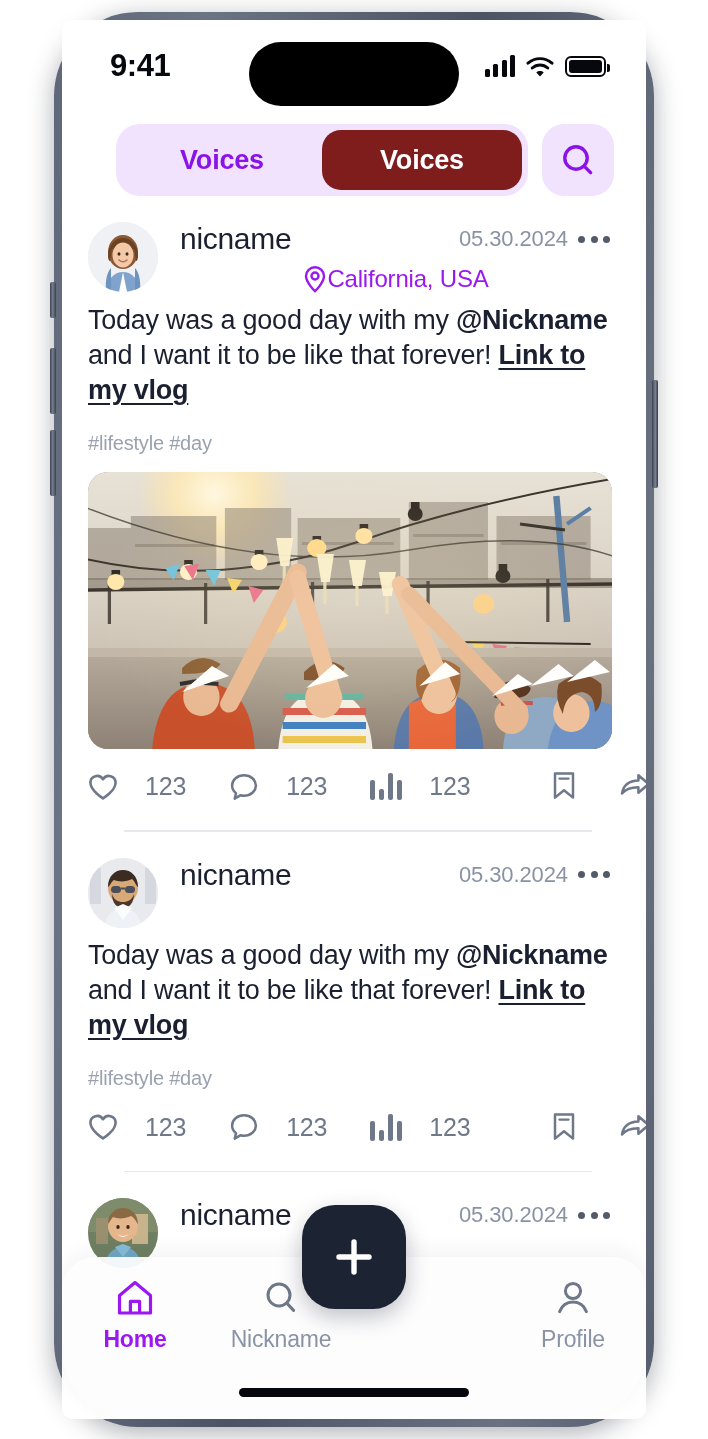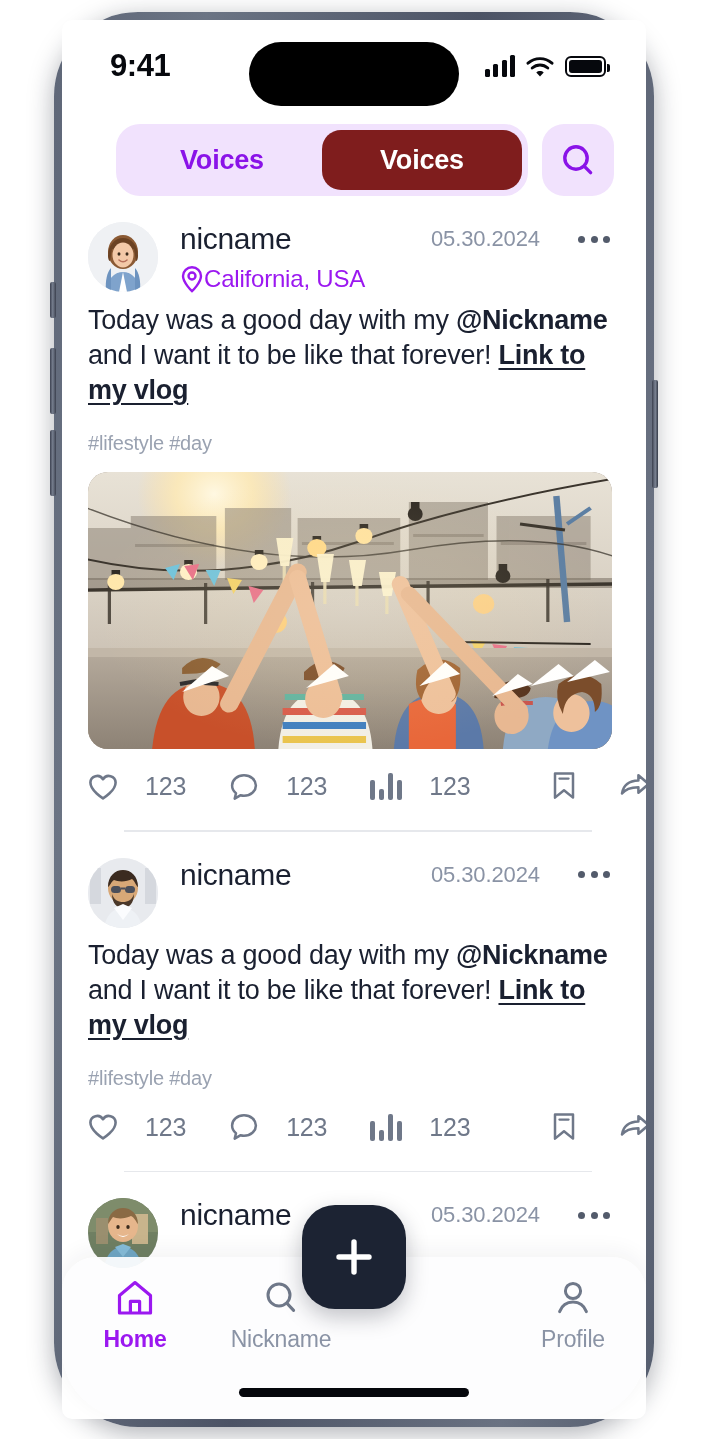--- a/index.html
+++ b/index.html
@@ -99,25 +99,25 @@
   .post { padding: 26px 34px 0 26px; }
   .post-top { display: flex; gap: 22px; }
   .avatar {
     width: 70px; height: 70px; border-radius: 50%;
     flex: 0 0 70px; overflow: hidden; background: #EDEFF2; position: relative;
   }
   .avatar svg { display: block; width: 100%; height: 100%; }
   .post-main { flex: 1; min-width: 0; }
   .name-row { display: flex; align-items: center; justify-content: space-between; }
   .nickname { font-size: 30px; font-weight: 400; color: #1A2030; letter-spacing: -.3px; }
-  .meta { display: flex; align-items: center; gap: 36px; }
+  .meta { display: flex; align-items: center; gap: 8px; }
   .date { font-size: 22px; color: #8A93A5; letter-spacing: -.1px; }
   .dots { display: flex; gap: 5.5px; background: none; border: 0; cursor: pointer; padding: 6px 2px; }
   .dots i { width: 7px; height: 7px; border-radius: 50%; background: #535B6B; display: block; }
-  .location { display: flex; align-items: center; margin-top: 9px; }
+  .location { display: flex; align-items: center; margin-top: 9px; justify-content: center; }
   .location span { font-size: 24px; color: #9B18F0; font-weight: 500; letter-spacing: -.2px; }
   .body {
     margin-top: 10px; font-size: 27px; line-height: 35px;
     color: #1A2030; letter-spacing: -.25px;
   }
   .body b { font-weight: 700; }
   .body u { text-decoration: underline; text-underline-offset: 4px; font-weight: 700; }
   .tags { margin-top: 24px; font-size: 20px; color: #9AA2B1; letter-spacing: -.2px; }
   .photo {
     margin-top: 17px; height: 277px; border-radius: 20px; overflow: hidden;

